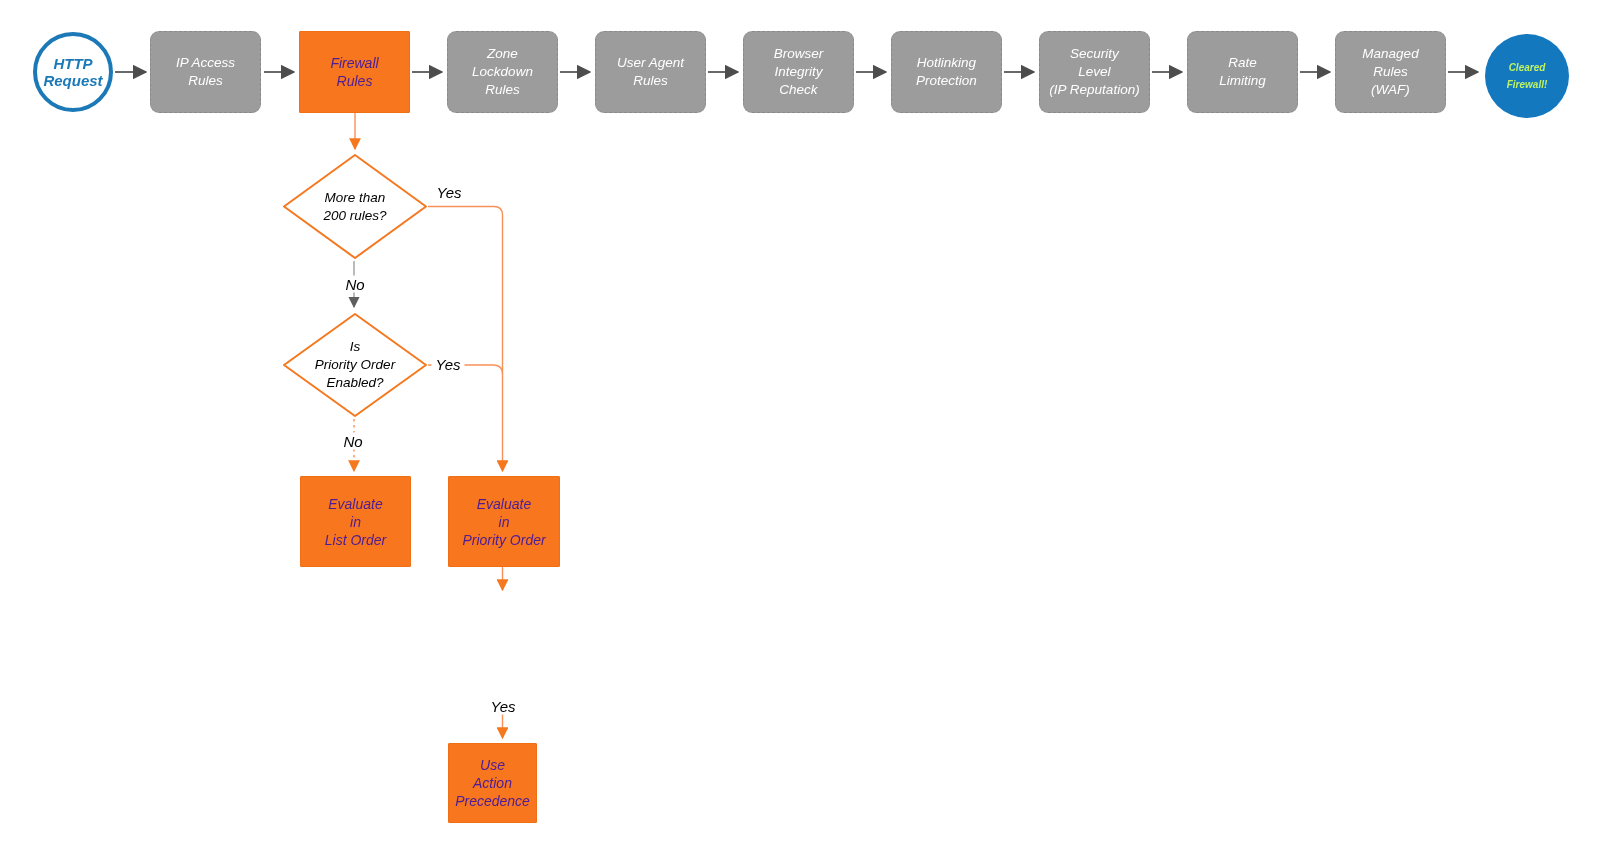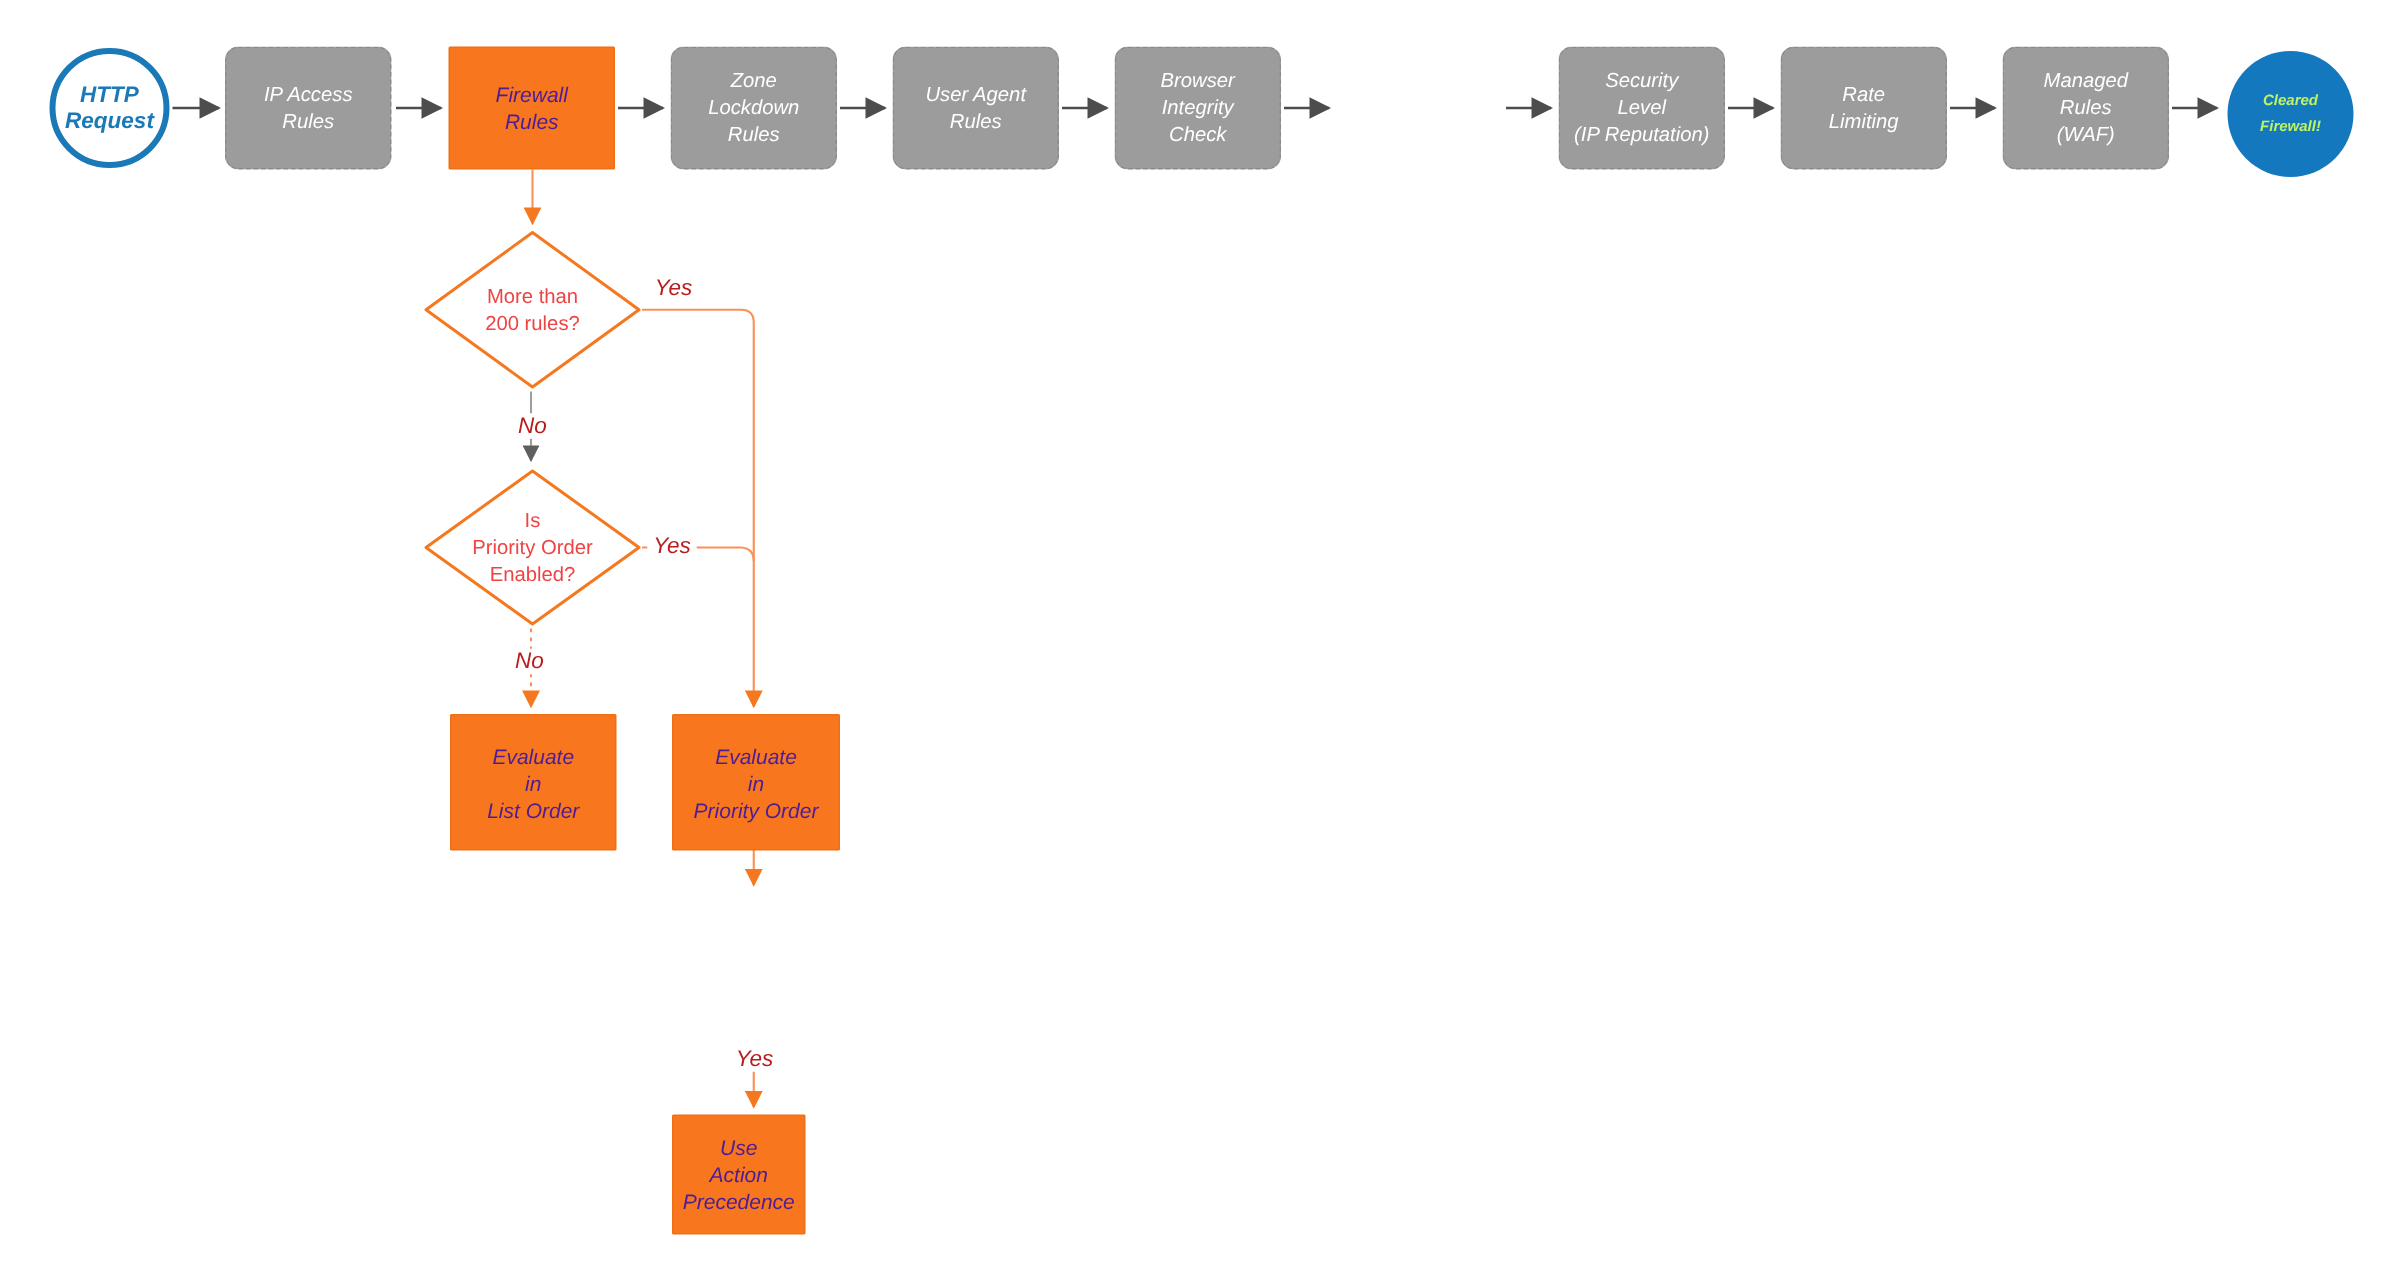--- a/index.html
+++ b/index.html
@@ -27,24 +27,24 @@
   .circle.start{
     left:33px;top:32px;width:80px;height:80px;background:#ffffff;
     border:4px solid #1B79B7;color:#1B79B7;
   }
   .circle.end{
     left:1485px;top:34px;width:84px;height:84px;background:#1378BD;
     border:none;color:#bef264;font-size:10px;
   }
   .diamond{background:transparent;}
   .diamond svg{position:absolute;left:0;top:0;width:100%;height:100%;}
-  .dtext{position:relative;white-space:pre-line;color:#ef4444;font-size:13.5px;line-height:18px;}
+  .dtext{position:relative;white-space:pre-line;color:#000000;font-size:13.5px;line-height:18px;font-style:italic;}
   .elabel{
     position:absolute;transform:translate(-50%,-50%);
-    font-style:italic;font-size:15px;color:#b91c1c;background:#ffffff;
+    font-style:italic;font-size:15px;color:#000000;background:#ffffff;
     padding:0 4px;line-height:17px;text-align:center;
   }
 </style>
 </head>
 <body>
 
 <div class="canvas">
 
   <svg class="wires" viewBox="0 0 1600 858" xmlns="http://www.w3.org/2000/svg">
     <defs>
@@ -101,20 +101,24 @@
   </div>
   <div class="node stage" style="left:595px">
     <span class="lbl">User Agent
 Rules</span>
   </div>
   <div class="node stage" style="left:743px">
     <span class="lbl">Browser
 Integrity
 Check</span>
   </div>
+  <div class="node stage" style="left:891px">
+    <span class="lbl">Hotlinking
+Protection</span>
+  </div>
   <div class="node stage" style="left:1039px">
     <span class="lbl">Security
 Level
 (IP Reputation)</span>
   </div>
   <div class="node stage" style="left:1187px">
     <span class="lbl">Rate
 Limiting</span>
   </div>
   <div class="node stage" style="left:1335px">

